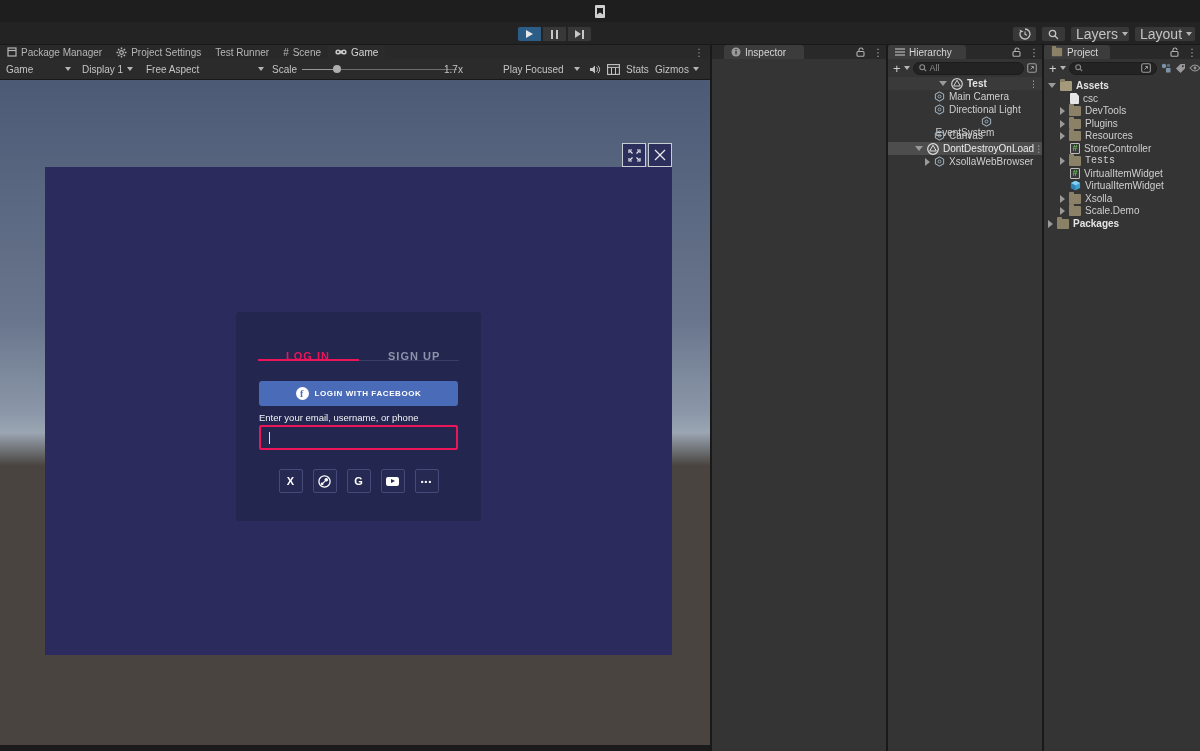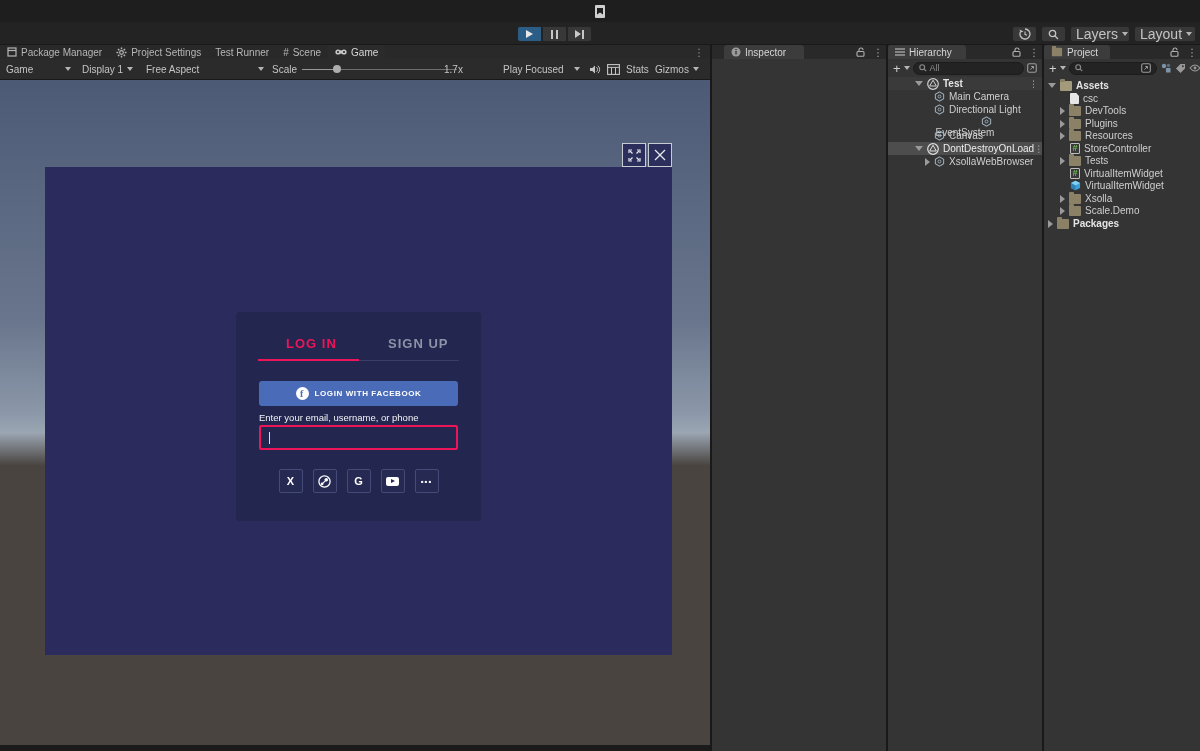--- a/index.html
+++ b/index.html
@@ -46,21 +46,21 @@
     background:linear-gradient(#4d5a76 0%, #68758c 36%, #8b97a8 50%, #9ba6b3 53%, #494440 58%, #494440 100%);
     overflow:hidden; }
   #gamebottom { left:0; top:745px; width:710px; height:6px; background:#1b1b1b; }
   .vdivider { top:45px; width:2px; height:706px; background:#191919; }
 
   
   #bigpanel { left:45px; top:87px; width:627px; height:488px; background:#2b2b5e; }
   .ovl-btn { width:24px; height:24px; background:#2c2e5b; border:1.5px solid #c7ccd4;
     display:flex; align-items:center; justify-content:center; color:#e8eaf0; }
   #dialog { left:236px; top:232px; width:245px; height:209px; background:#23264e; border-radius:4px; }
-  .dlg-tab { position:absolute; top:24px; font-size:13px; font-weight:bold; letter-spacing:1px; }
+  .dlg-tab { position:absolute; top:38px; font-size:11px; font-weight:bold; letter-spacing:1px; }
   #dlg-underline-l { position:absolute; left:22px; top:47px; width:101px; height:2px; background:#ec155a; }
   #dlg-underline-r { position:absolute; left:123px; top:48px; width:100px; height:1px; background:#3a3f66; }
   #fb-btn { position:absolute; left:23px; top:69px; width:199px; height:25px; background:#4a6cb8;
     border-radius:3px; display:flex; align-items:center; justify-content:center; gap:6px;
     color:#fff; font-size:8px; font-weight:bold; letter-spacing:.6px; }
   .fb-circle { width:13px; height:13px; background:#fff; border-radius:50%; color:#4a6cb8;
     font-size:10px; font-weight:bold; display:flex; align-items:center; justify-content:center; font-family:"Liberation Serif",serif; }
   #email-label { position:absolute; left:23px; top:100px; color:#f2f3f7; font-size:9.5px; }
   #email-input { position:absolute; left:23px; top:113px; width:199px; height:25px;
     border:2px solid #ec155a; border-radius:2px; background:#23264e; }
@@ -75,21 +75,21 @@
   
   .ptab { position:absolute; top:45px; height:14px; background:#3c3c3c; border-radius:3px 3px 0 0;
     display:flex; align-items:center; gap:4px; padding:0 7px; color:#d6d6d6; font-size:10px; }
   .hdr-icons { position:absolute; top:45px; height:14px; display:flex; align-items:center; gap:8px; color:#b0b0b0; }
   .panel-body { position:absolute; background:#343434; }
   .ptoolbar { position:absolute; height:18px; display:flex; align-items:center; color:#c4c4c4; font-size:11px; }
   .searchbox { height:13px; background:#232323; border:1px solid #1c1c1c; border-radius:7px;
     display:flex; align-items:center; gap:3px; padding:0 5px; color:#8a8a8a; font-size:9px; }
   .trow { position:absolute; height:13px; width:100%; display:flex; align-items:center; color:#cfcfcf; font-size:10px; }
   .trow .lbl { white-space:nowrap; }
-  .trow.hdrrow { background:#3a3a3a; }
+  .trow.hdrrow { background:#3a3a3a;padding-left:24px; }
   .trow.selected { background:#4d4d4d; }
   .trow .bold { font-weight:bold; color:#e4e4e4; }
   .tri { width:0; height:0; display:inline-block; }
   .tri.down { border-left:4px solid transparent; border-right:4px solid transparent; border-top:5px solid #9a9a9a; }
   .tri.right { border-top:4px solid transparent; border-bottom:4px solid transparent; border-left:5px solid #9a9a9a; }
   .row-dots { margin-left:auto; padding-right:4px; color:#bbb; font-size:9px; }
   .i-folder { width:12px; height:10px; background:#8a8166; border-radius:1px; position:relative; }
   .i-folder:before { content:""; position:absolute; left:0; top:-2px; width:5px; height:3px; background:#8a8166; border-radius:1px 1px 0 0; }
   .i-folder.open { background:#a39a7c; }
   .i-page { width:9px; height:11px; background:#e6e6e6; border-radius:1px;
@@ -487,21 +487,21 @@
       </div>
       <div class="trow" style="top:50px;">
         <span class="tri right icon-gap" style="margin-left:16px;"></span>
         <span class="i-folder icon-gap"></span>
         <span class="lbl">Resources</span>
       </div>
       <div class="trow" style="top:63px;">
         <span class="i-cs icon-gap" style="margin-left:26px;">#</span>
         <span class="lbl">StoreController</span>
       </div>
-      <div class="trow" style="top:75px;">
+      <div class="trow" style="top:75px;font-family:Liberation Mono, monospace;">
         <span class="tri right icon-gap" style="margin-left:16px;"></span>
         <span class="i-folder icon-gap"></span>
         <span class="lbl">Tests</span>
       </div>
       <div class="trow" style="top:88px;">
         <span class="i-cs icon-gap" style="margin-left:26px;">#</span>
         <span class="lbl">VirtualItemWidget</span>
       </div>
       <div class="trow" style="top:100px;">
         <svg class="i-prefab icon-gap" style="margin-left:26px;" viewBox="0 0 12 12">

